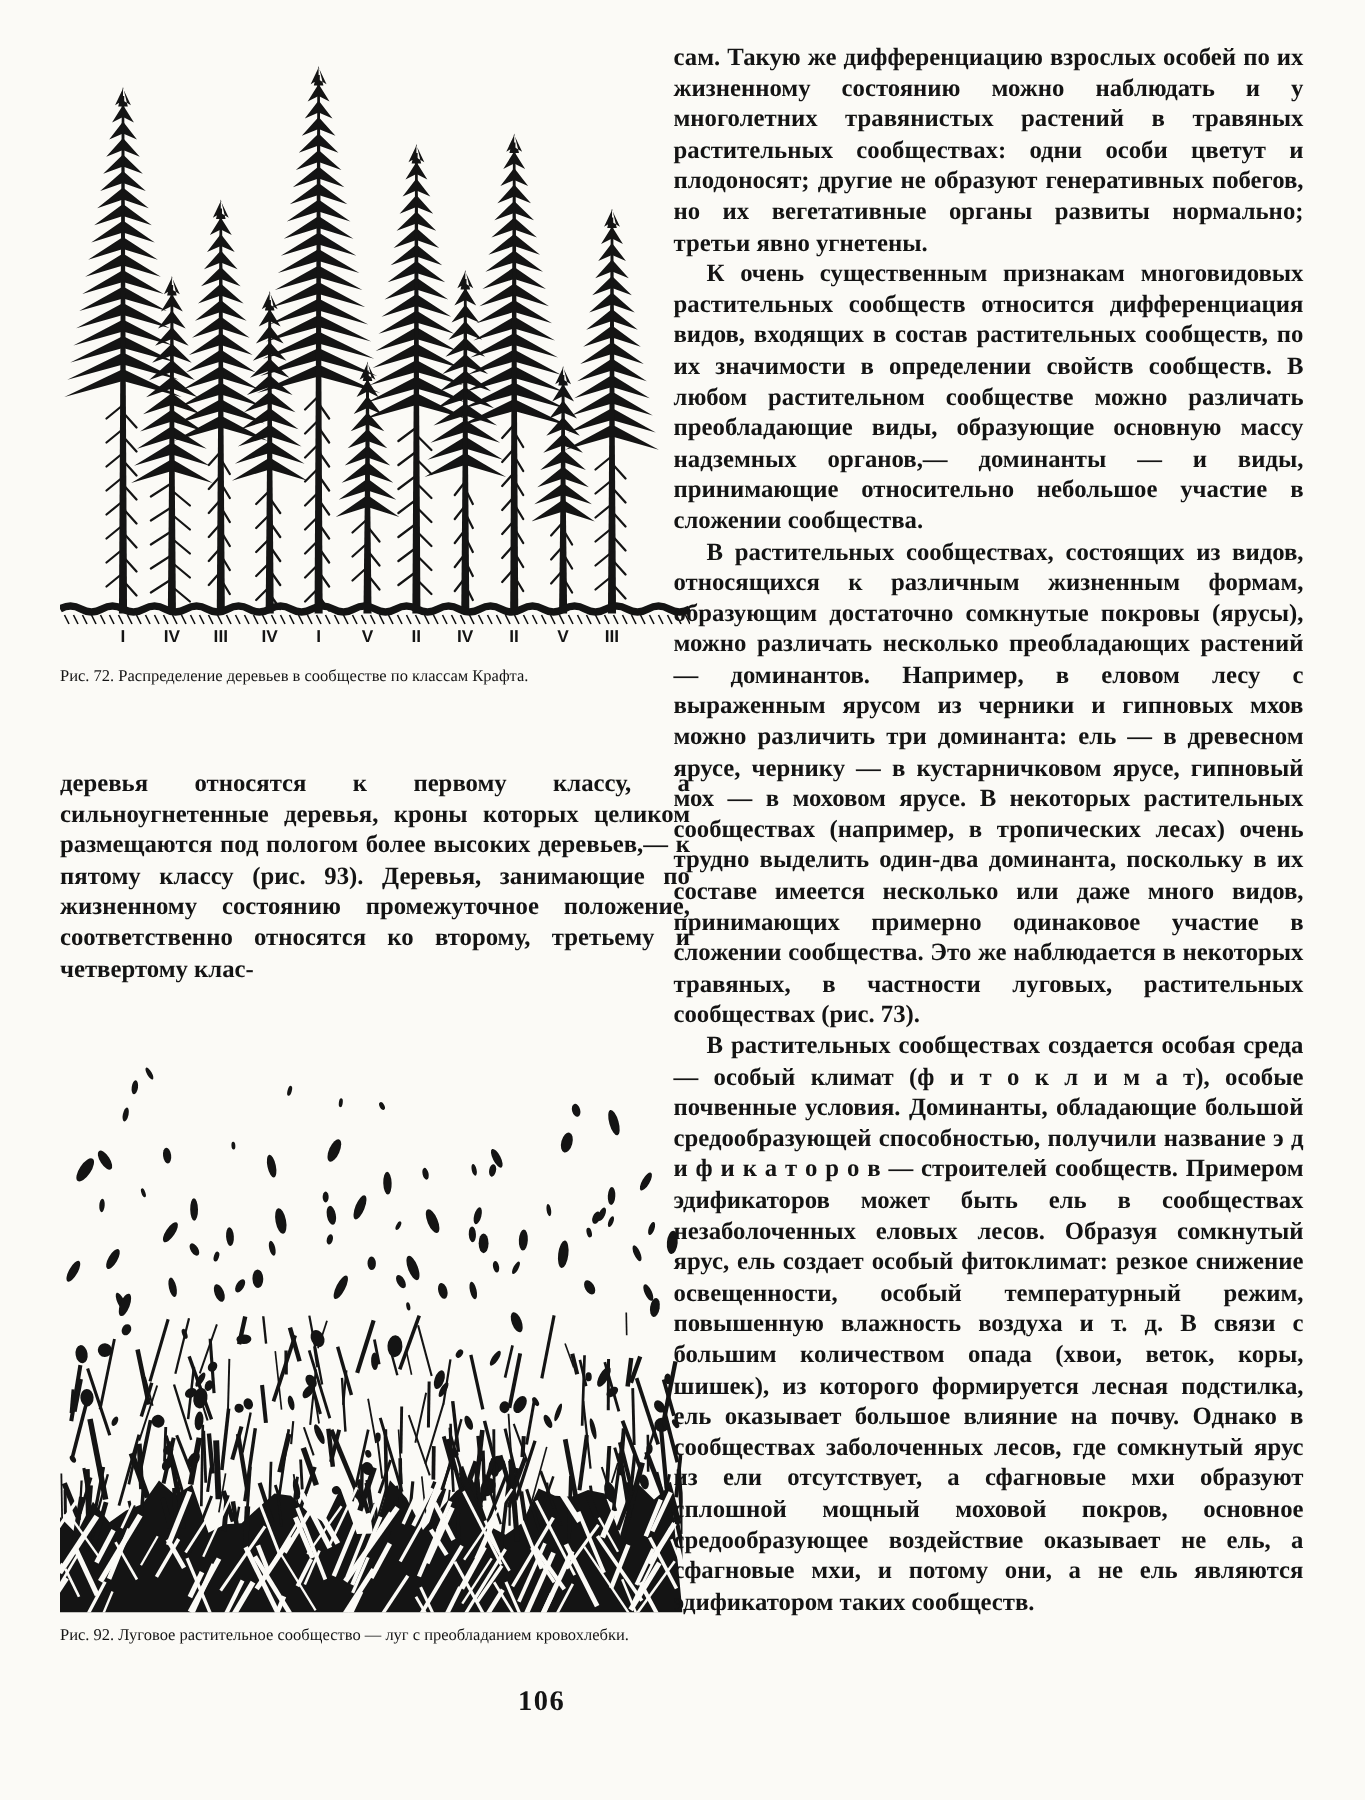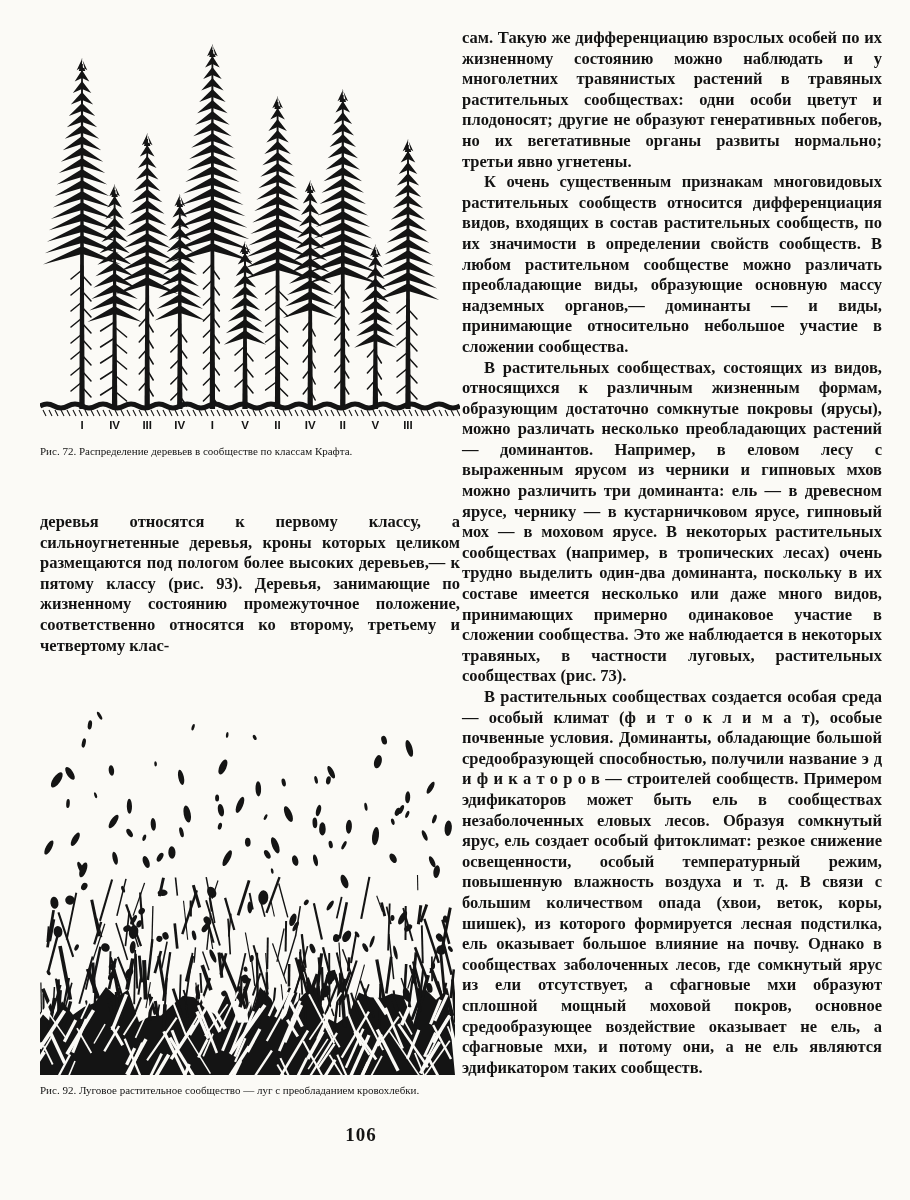--- a/index.html
+++ b/index.html
@@ -15,21 +15,21 @@
   }
   .body-text{
     font-size:16.5px;
     line-height:20.6px;
     font-weight:600;
     text-align:justify;
   }
   .body-text p{margin:0;}
   .body-text p.ind{text-indent:22px;}
   .left-col{position:absolute;left:40px;top:512px;width:420px;}
-  .right-col{position:absolute;left:462px;top:28px;width:420px;}
+  .right-col{position:absolute;left:449px;top:28px;width:420px;}
   .fig{position:absolute;background:#fbfaf6;}
   .fig svg{display:block;}
   .caption{
     position:absolute;left:40px;width:420px;
     font-size:11px;line-height:17px;font-weight:400;
     text-align:justify;
   }
   .caption72{top:443px;}
   .caption73{top:1082px;}
   .class-row{

